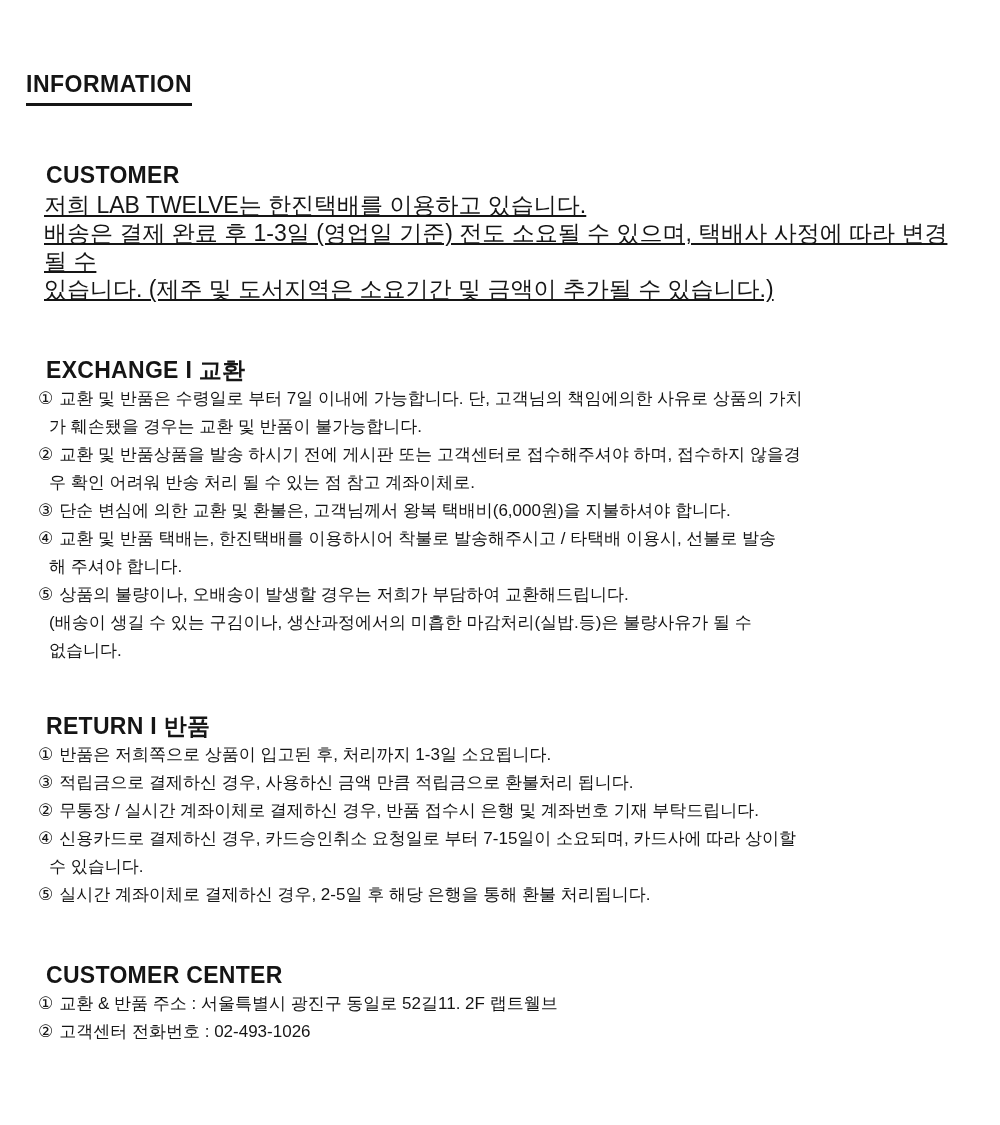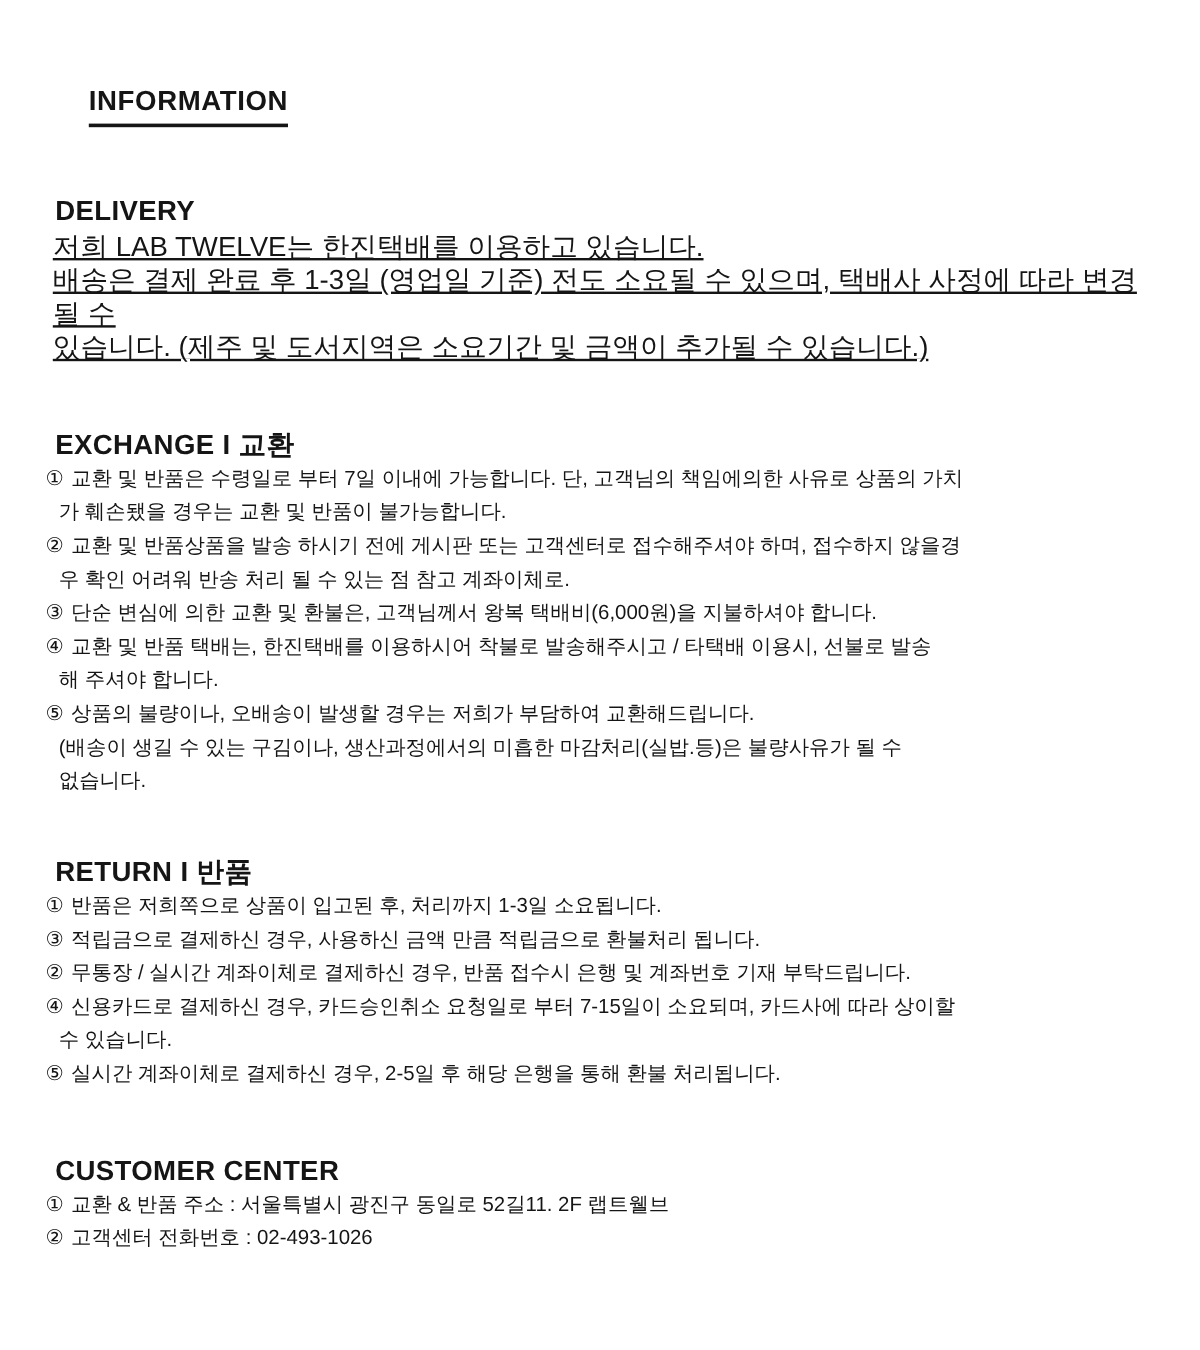--- a/index.html
+++ b/index.html
@@ -11,21 +11,21 @@
   }
   .page {
     position: relative;
     width: 1000px;
     min-height: 1125px;
     background: #ffffff;
     overflow: hidden;
   }
   .title-wrap {
     padding-top: 71px;
-    padding-left: 74px;
+    padding-left: 26px;
   }
   .page-title {
     display: inline-block;
     font-size: 23px;
     font-weight: 700;
     letter-spacing: 0.5px;
     line-height: 1.2;
     padding-bottom: 4px;
     border-bottom: 3px solid #151515;
   }
@@ -61,21 +61,21 @@
 </head>
 <body>
 
 <div class="page">
 
   <div class="title-wrap">
     <h1 class="page-title">INFORMATION</h1>
   </div>
 
   <section>
-    <h2 class="sec-heading heading-delivery">DELIVERY</h2>
+    <h2 class="sec-heading heading-delivery">CUSTOMER</h2>
     <div class="para">
       <div class="pline">저희 LAB TWELVE는 한진택배를 이용하고 있습니다.</div>
       <div class="pline">배송은 결제 완료 후 1-3일 (영업일 기준) 전도 소요될 수 있으며, 택배사 사정에 따라 변경될 수</div>
       <div class="pline">있습니다. (제주 및 도서지역은 소요기간 및 금액이 추가될 수 있습니다.)</div>
     </div>
   </section>
 
   <section>
     <h2 class="sec-heading heading-exchange">EXCHANGE  I  교환</h2>
     <div class="list">

